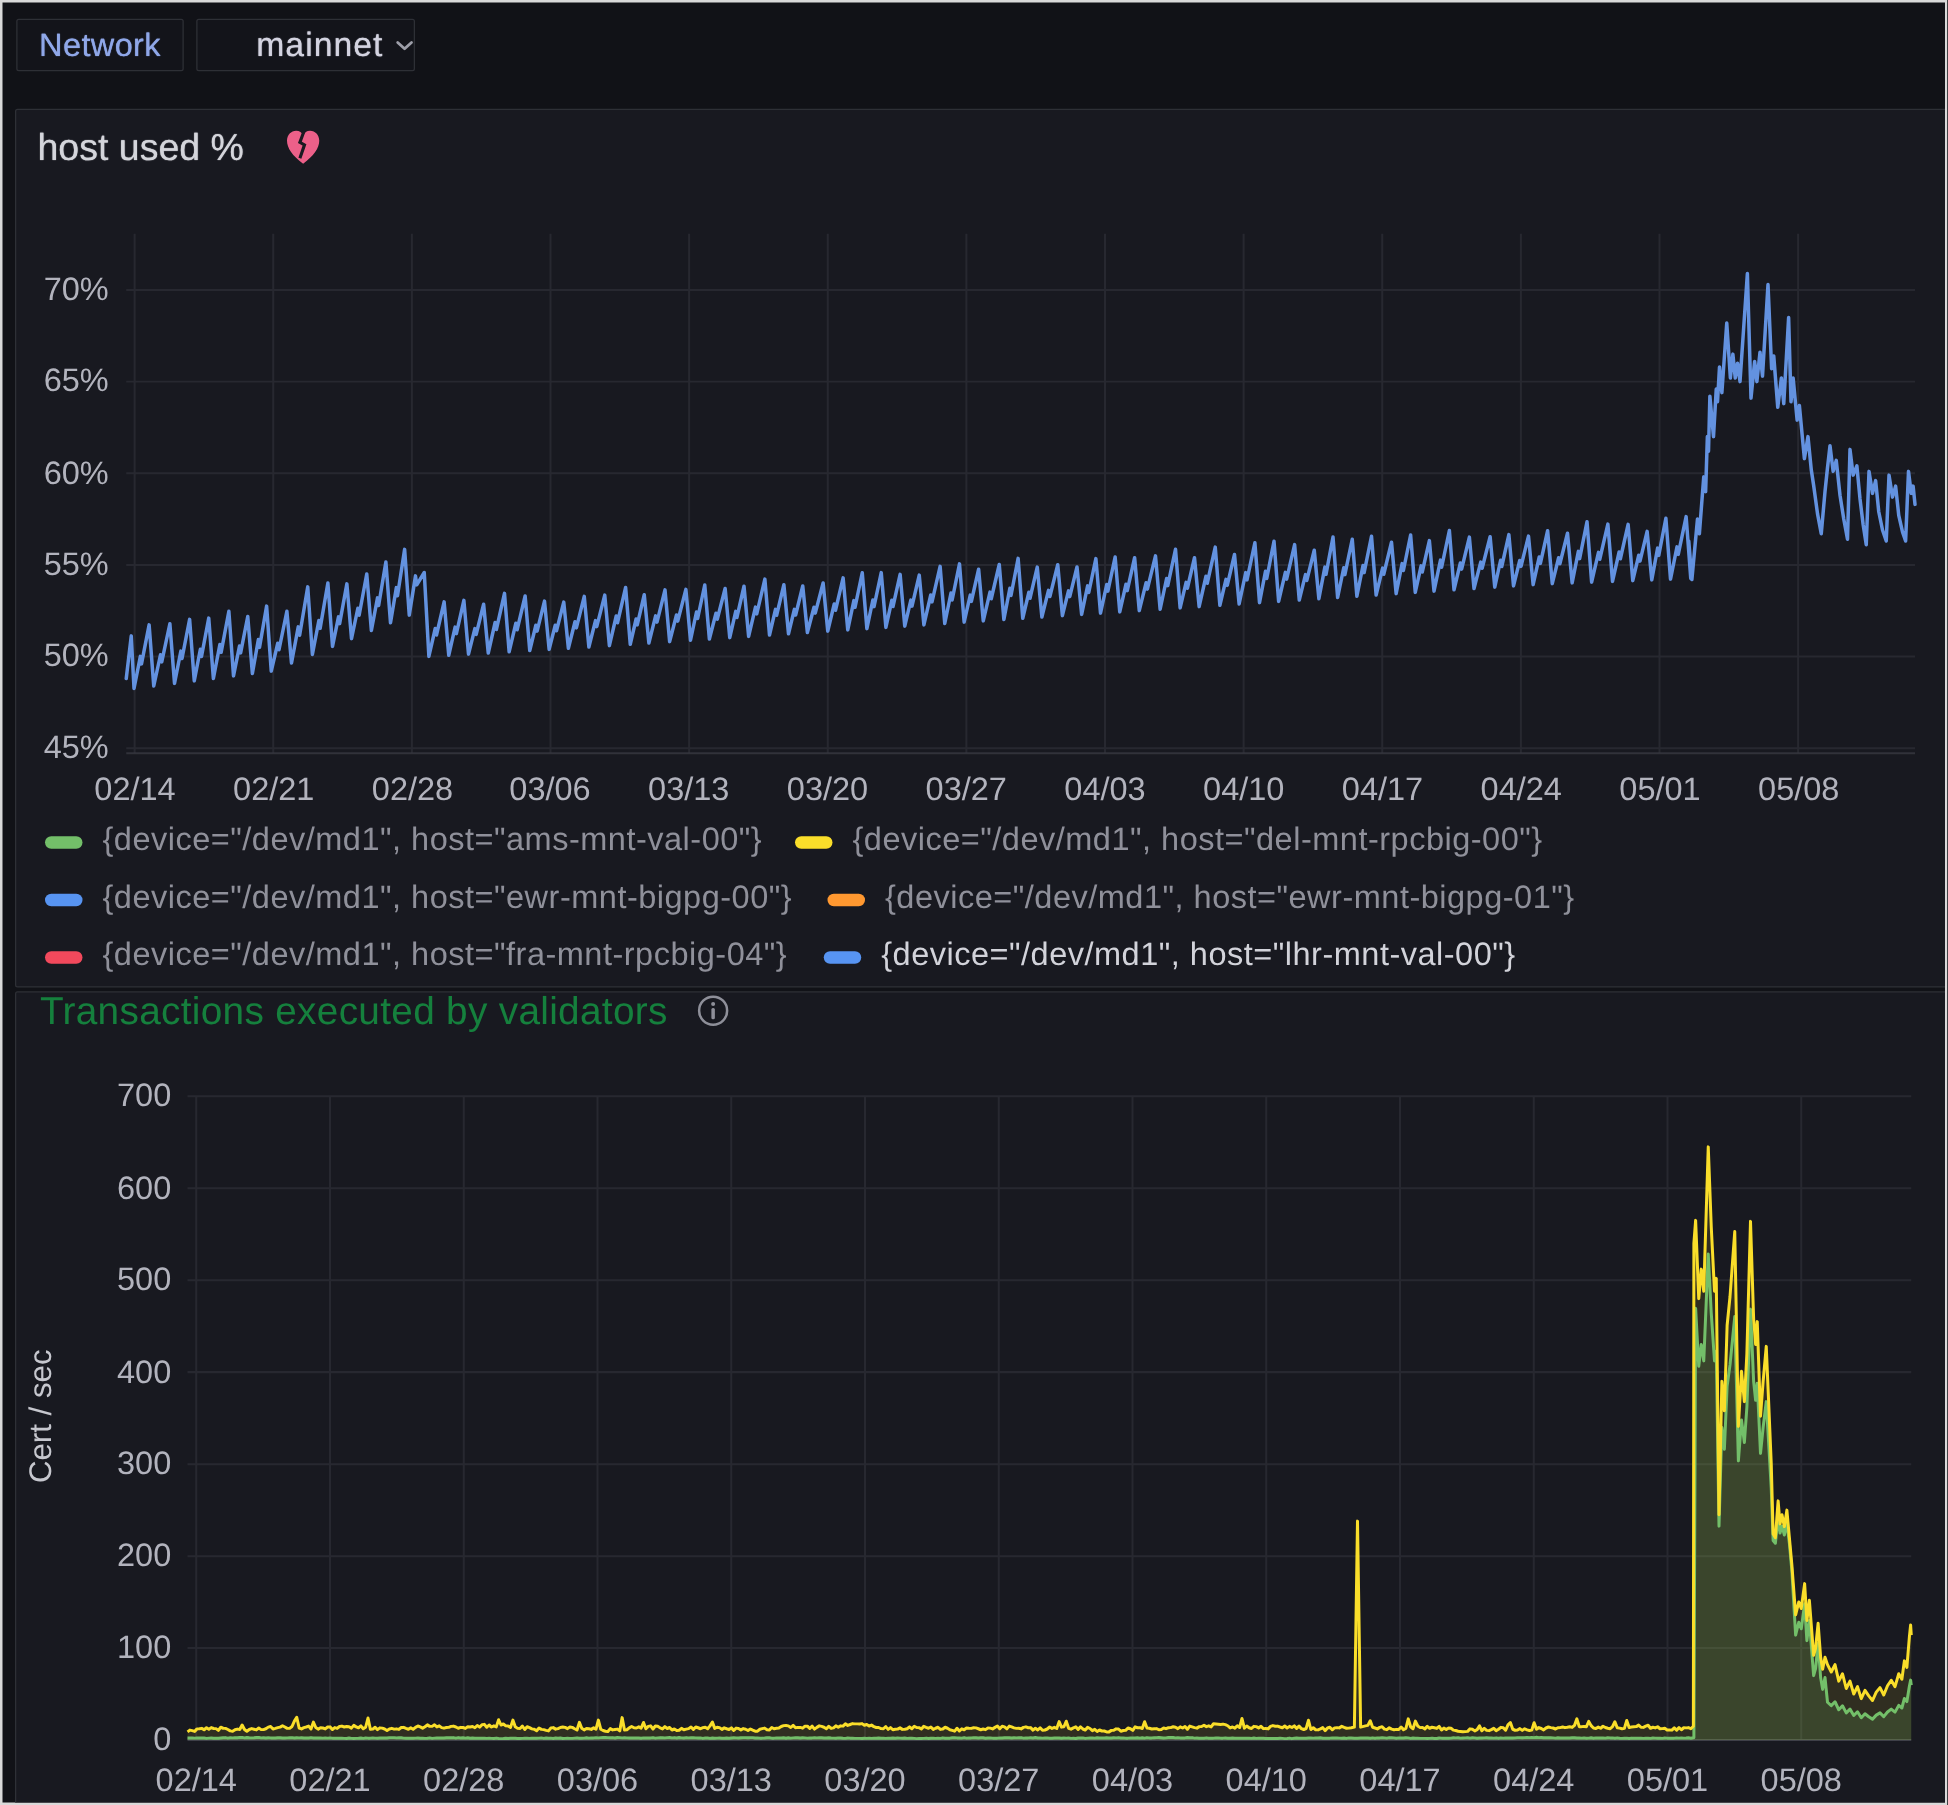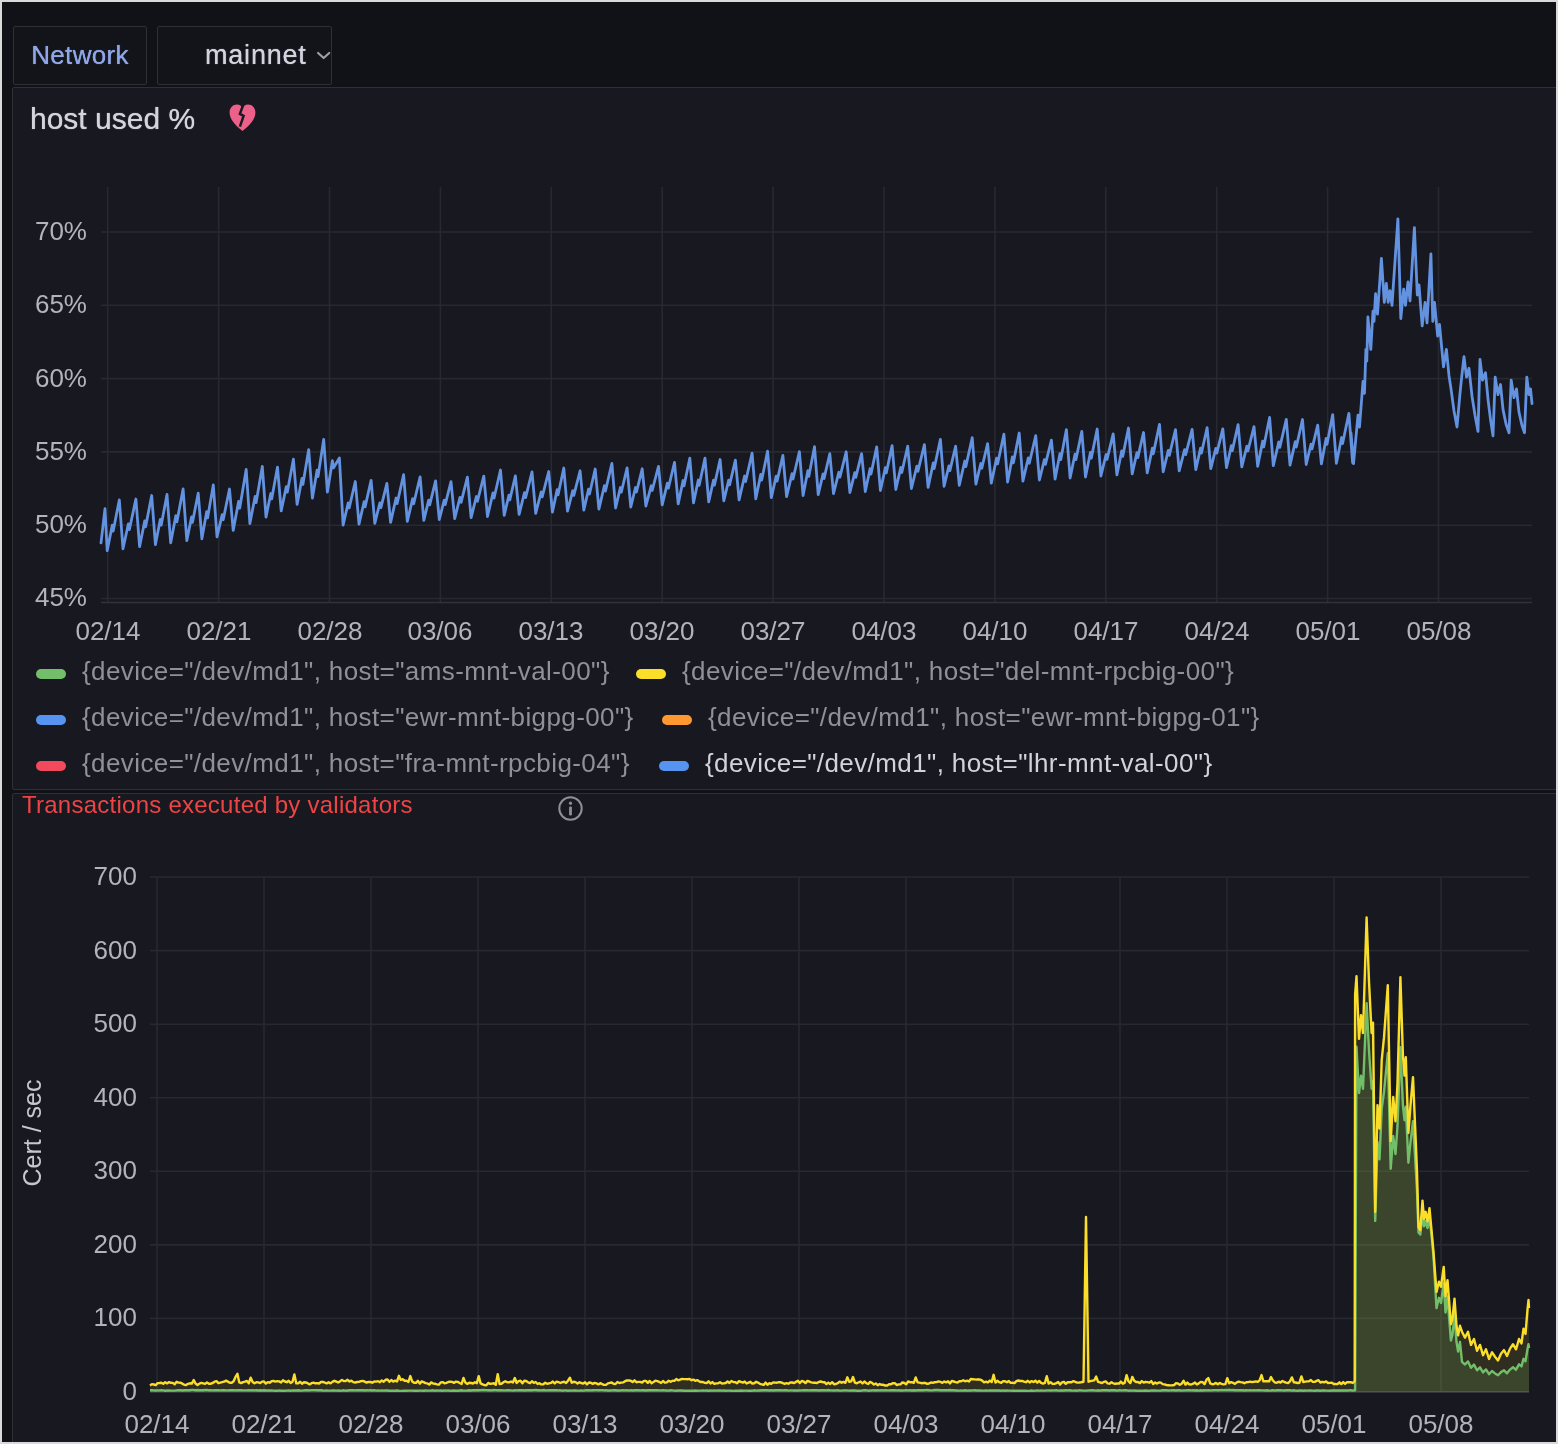--- a/index.html
+++ b/index.html
@@ -1,20 +1,20 @@
 <!DOCTYPE html>
 <html><head><meta charset="utf-8">
 <style>
   html,body { margin:0; padding:0; background:#111217; }
   * { box-sizing:border-box; }
   .frame { position:relative; width:1558px; height:1444px; background:#111217;
             border:2px solid #d9d9d9; overflow:hidden;
             font-family:"Liberation Sans", sans-serif; }
   .panel { position:absolute; background:#181920; border:1px solid #2e3036; border-radius:2px; }
-  .ctrl  { position:absolute; top:24px; height:59px; border:1px solid #2e3036; border-radius:2px;
+  .ctrl  { position:absolute; top:13px; height:42px; border:1px solid #2e3036; border-radius:2px;
             display:flex; align-items:center; justify-content:center; background:#13141a; }
 </style></head>
 <body>
 <div class="frame">
   <div class="ctrl" style="left:11px;width:134px;">
       <span style="color:#8fa7e8;font-size:26px;font-weight:500;letter-spacing:0.3px;text-shadow:0 0 0.8px #8fa7e8;">Network</span>
     </div>
   <div class="ctrl" style="left:155px;width:175px;padding-left:47px;">
       <span style="color:#d3d3e0;font-size:27px;font-weight:500;letter-spacing:0.8px;text-shadow:0 0 0.9px #d3d3e0;">mainnet</span>
       <svg width="18" height="11" viewBox="0 0 18 11" style="margin-left:9px">
@@ -23,21 +23,21 @@
     </div>
 
   <div class="panel" style="left:10px;top:85px;width:1546px;height:703px;"></div>
   <div class="panel" style="left:10px;top:791px;width:1546px;height:660px;"></div>
 
   <div style="position:absolute;left:28px;top:100px;font-size:30px;font-weight:500;color:#d4d5db;text-shadow:0 0 0.9px #d4d5db;">host used %</div>
   <svg style="position:absolute;left:226px;top:100px" width="29" height="31" viewBox="0 0 29 31">
 <path d="M14.5 29 C6 22.5 1.6 16.6 1.6 10.6 C1.6 6 4.9 2.6 8.9 2.6 C11.6 2.6 13.6 4 14.5 6.3 C15.4 4 17.4 2.6 20.1 2.6 C24.1 2.6 27.4 6 27.4 10.6 C27.4 16.6 23 22.5 14.5 29 Z" fill="#ec6089"></path>
 <path d="M15.2 3.0 L11.9 11.9 L15.6 13.9 L11.9 24.6" stroke="#191a21" stroke-width="2.5" fill="none"></path>
 </svg>
-  <div style="position:absolute;left:20px;top:789px;font-size:24px;letter-spacing:0.25px;font-weight:500;color:#ef4444;">Transactions executed by validators</div>
+  <div style="position:absolute;left:30px;top:789px;font-size:31px;letter-spacing:0.25px;font-weight:500;color:#15803d;">Transactions executed by validators</div>
   <svg style="position:absolute;left:555px;top:793px" width="27" height="27" viewBox="0 0 27 27">
 <circle cx="13.5" cy="13.5" r="11.2" fill="none" stroke="#8e8f99" stroke-width="2"></circle>
 <circle cx="13.5" cy="8.2" r="1.6" fill="#8e8f99"></circle>
 <rect x="12.1" y="11.4" width="2.8" height="9" rx="1.2" fill="#8e8f99"></rect>
 </svg>
 
   <div style="position:absolute;left:34px;top:667px;width:30px;height:10px;border-radius:5px;background:#73BF69"></div>
     <div style="position:absolute;left:80px;top:654px;font-size:26px;letter-spacing:0.4px;color:#8f909a;white-space:nowrap">{device="/dev/md1", host="ams-mnt-val-00"}</div>
 <div style="position:absolute;left:634px;top:667px;width:30px;height:10px;border-radius:5px;background:#FADE2A"></div>
     <div style="position:absolute;left:680px;top:654px;font-size:26px;letter-spacing:0.4px;color:#8f909a;white-space:nowrap">{device="/dev/md1", host="del-mnt-rpcbig-00"}</div>

